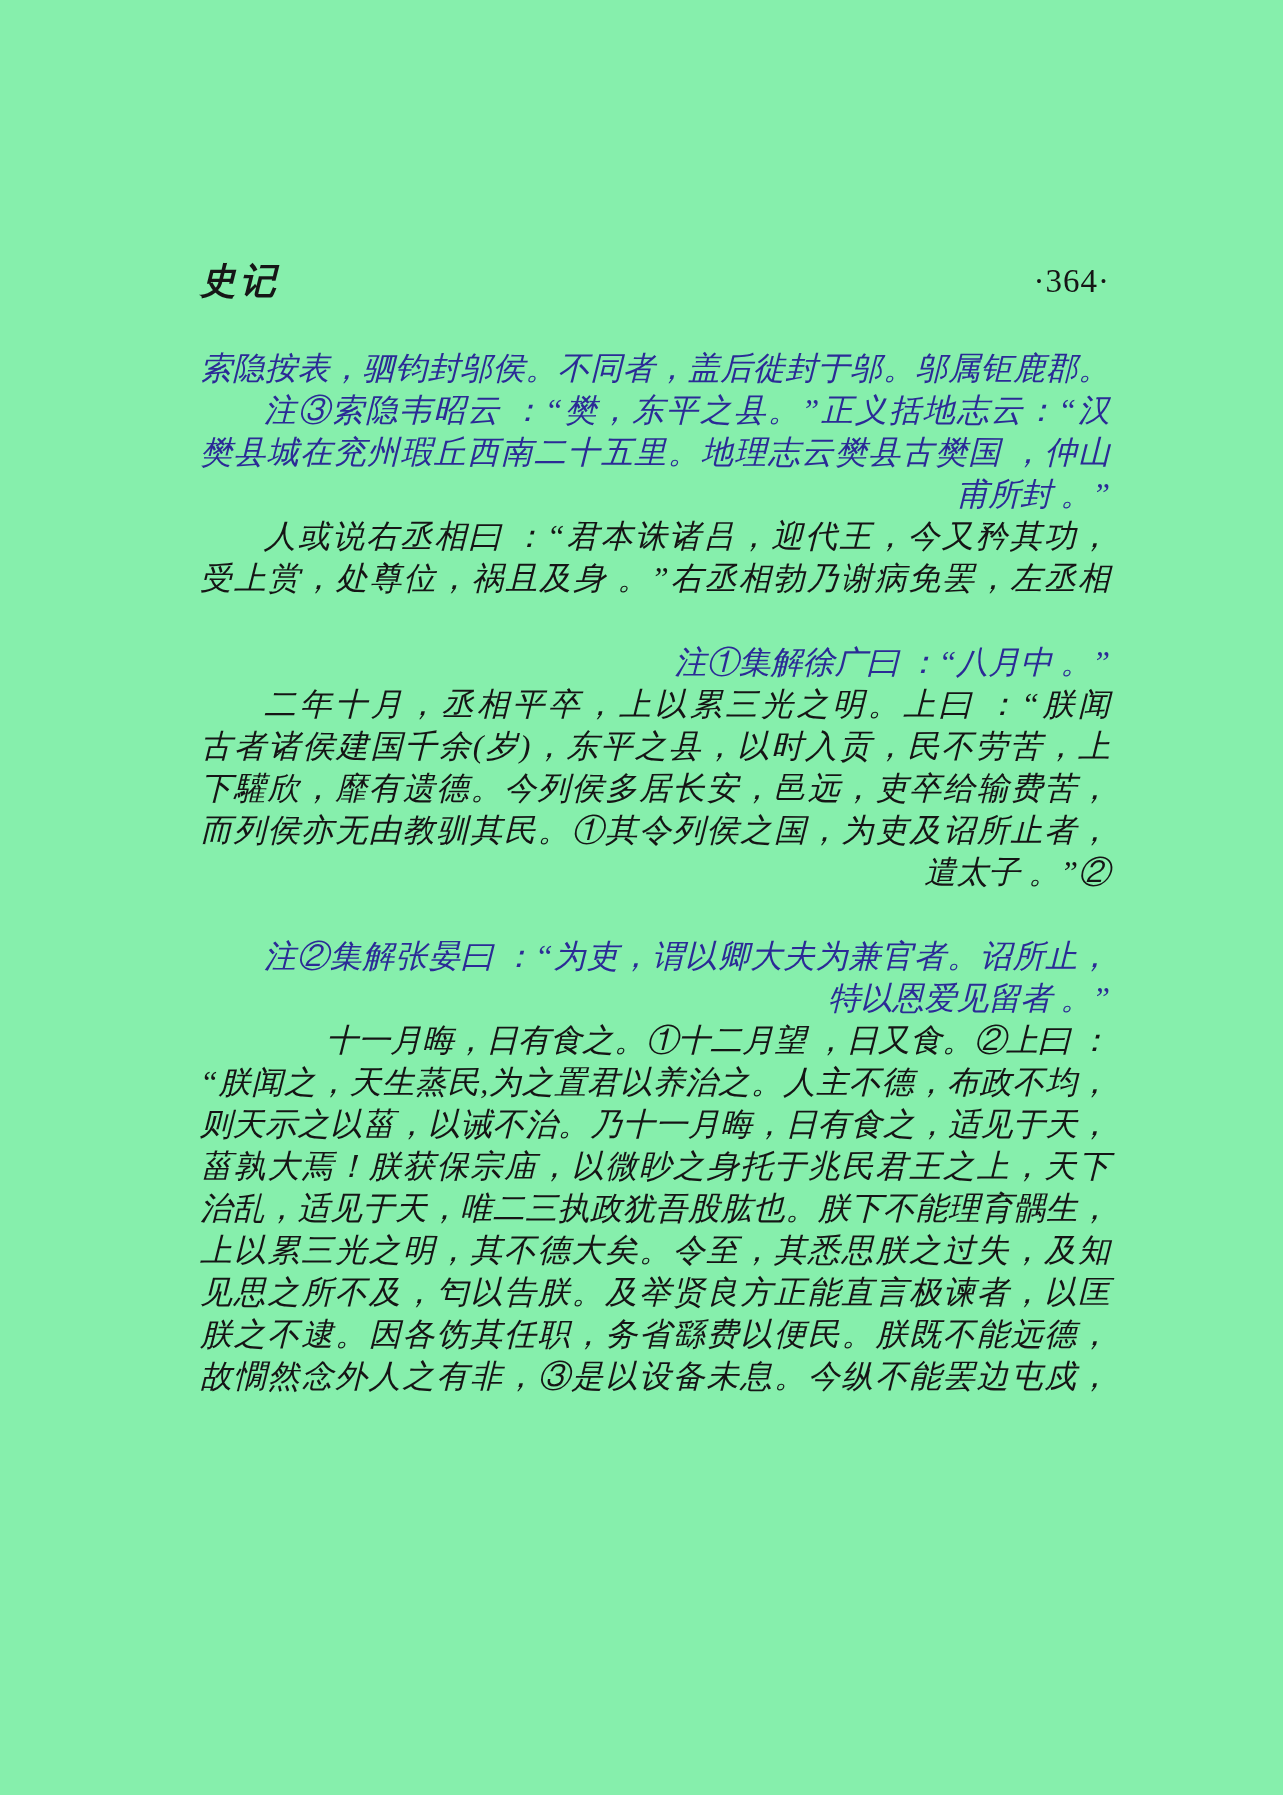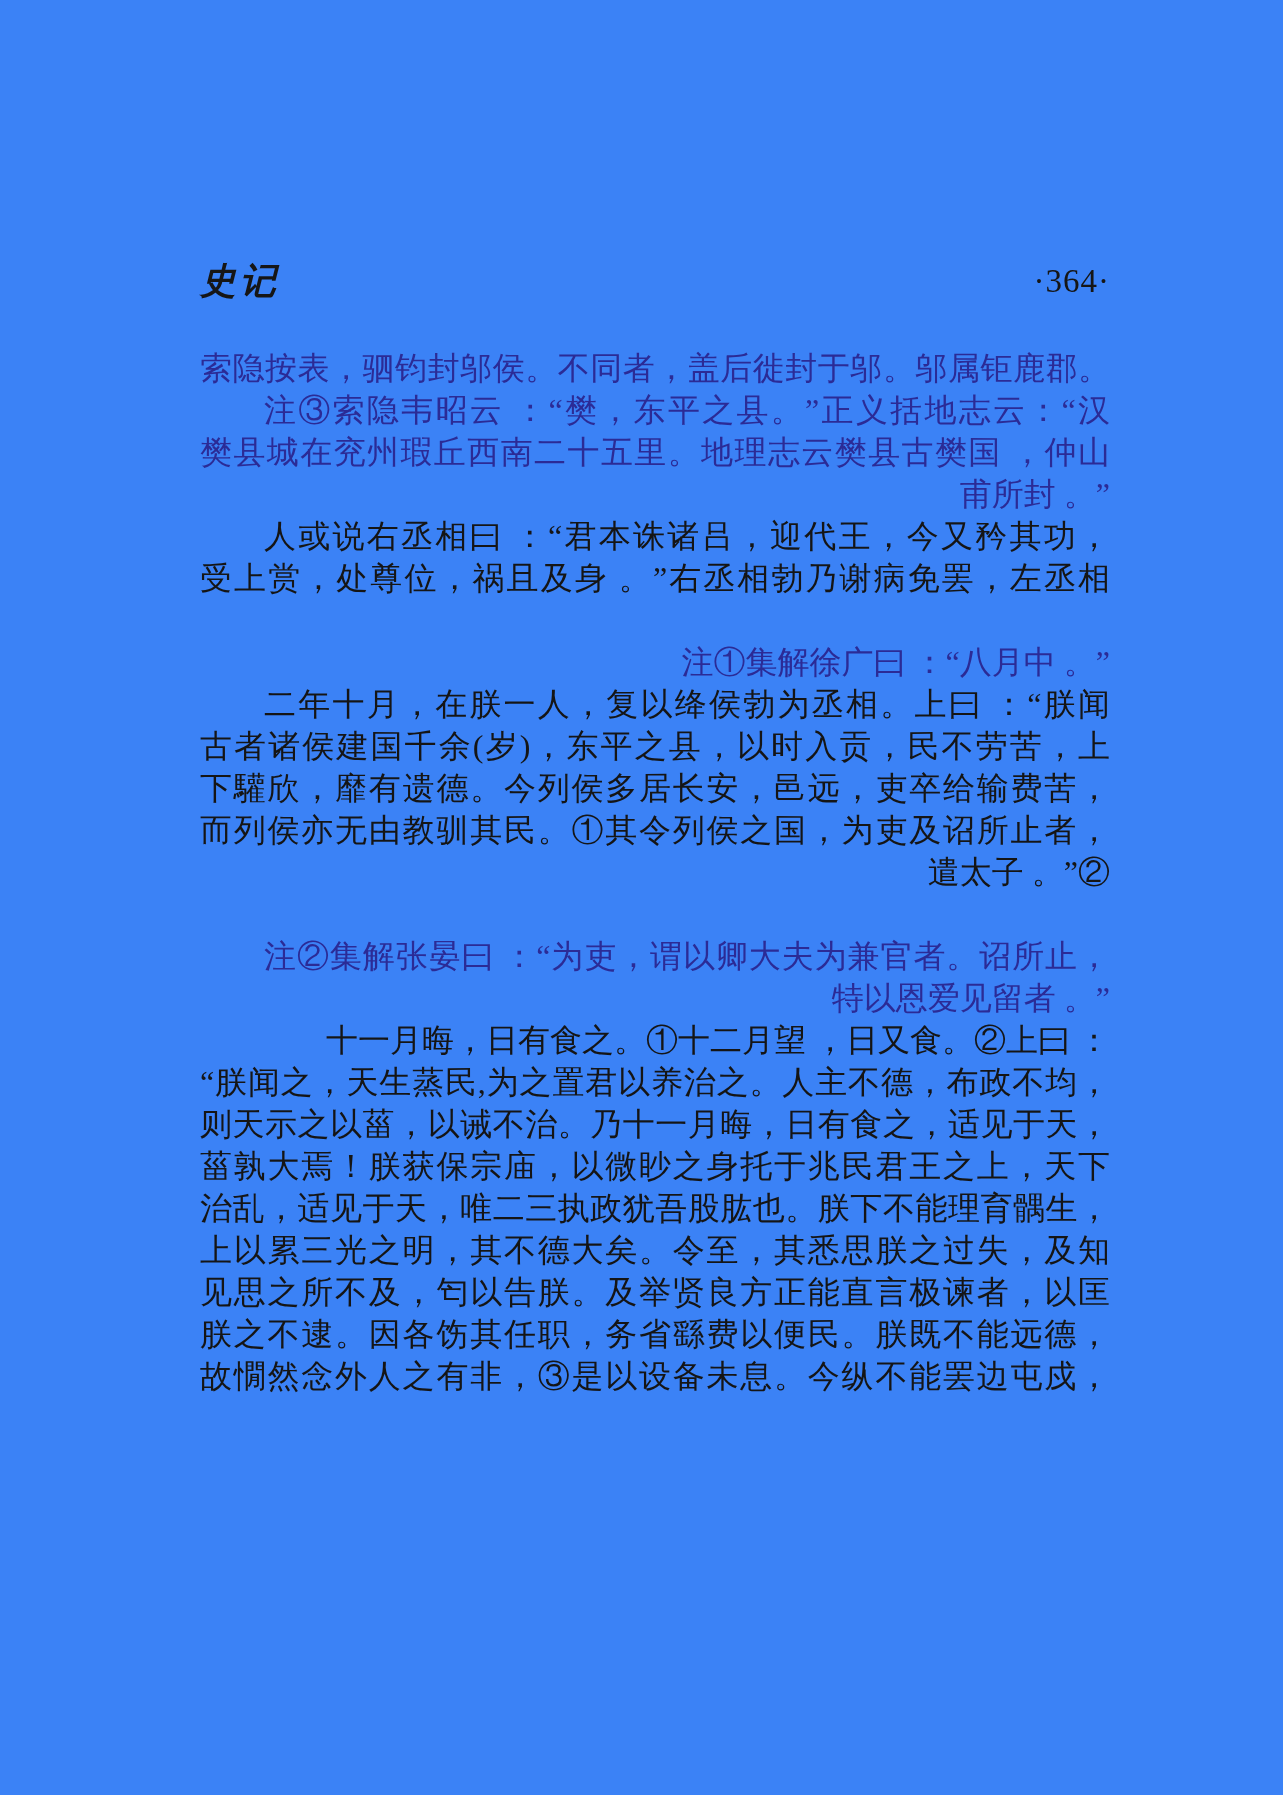--- a/index.html
+++ b/index.html
@@ -35,55 +35,56 @@
     font-size: 33px;
     line-height: 46px;
     color: #161616;
     letter-spacing: 1px;
   }
   .body-lines {
     position: absolute;
     top: 347px;
     left: 200px;
     width: 910px;
+    font-style: italic;
   }
   .line {
     height: 42px;
     line-height: 42px;
     font-size: 32px;
     white-space: pre-wrap;
     color: var(--main-color, #151515);
     text-align: right;
   }
   .line.fill {
     text-align: justify;
     text-align-last: justify;
   }
   .line.indent { padding-left: 64px; }
   .line.blue { color: var(--annotation-color, #2b2b96); }
   .line.blank {  }
 </style>
 </head>
 <body>
 
-<div class="page" style="--main-color: #151515; --annotation-color: #2b2b96; background: #3b82f6;">
+<div class="page" style="--main-color: #151515; --annotation-color: #2b2b96; background: #86efac;">
   <div class="header-row">
     <span class="book-title">史记</span>
     <span class="page-number">·364·</span>
   </div>
   <div class="body-lines">
       <div class="line fill blue">索隐按表，驷钧封邬侯。不同者，盖后徙封于邬。邬属钜鹿郡。</div>
       <div class="line fill indent blue">注③索隐韦昭云 ：“樊，东平之县。”正义括地志云：“汉</div>
       <div class="line fill blue">樊县城在兖州瑕丘西南二十五里。地理志云樊县古樊国 ，仲山</div>
       <div class="line blue">甫所封 。”</div>
       <div class="line fill indent">人或说右丞相曰 ：“君本诛诸吕，迎代王，今又矜其功，</div>
       <div class="line fill">受上赏，处尊位，祸且及身 。”右丞相勃乃谢病免罢，左丞相</div>
       <div class="line blank"></div>
       <div class="line indent blue">注①集解徐广曰 ：“八月中 。”</div>
-      <div class="line fill indent">二年十月，在朕一人，复以绛侯勃为丞相。上曰 ：“朕闻</div>
+      <div class="line fill indent">二年十月，丞相平卒，上以累三光之明。上曰 ：“朕闻</div>
       <div class="line fill">古者诸侯建国千余(岁)，东平之县，以时入贡，民不劳苦，上</div>
       <div class="line fill">下驩欣，靡有遗德。今列侯多居长安，邑远，吏卒给输费苦，</div>
       <div class="line fill">而列侯亦无由教驯其民。①其令列侯之国，为吏及诏所止者，</div>
       <div class="line">遣太子 。”②</div>
       <div class="line blank"></div>
       <div class="line fill indent blue">注②集解张晏曰 ：“为吏，谓以卿大夫为兼官者。诏所止，</div>
       <div class="line blue">特以恩爱见留者 。”</div>
       <div class="line indent">十一月晦，日有食之。①十二月望 ，日又食。②上曰 ：</div>
       <div class="line fill">“朕闻之，天生蒸民,为之置君以养治之。人主不德，布政不均，</div>
       <div class="line fill">则天示之以菑，以诫不治。乃十一月晦，日有食之，适见于天，</div>

